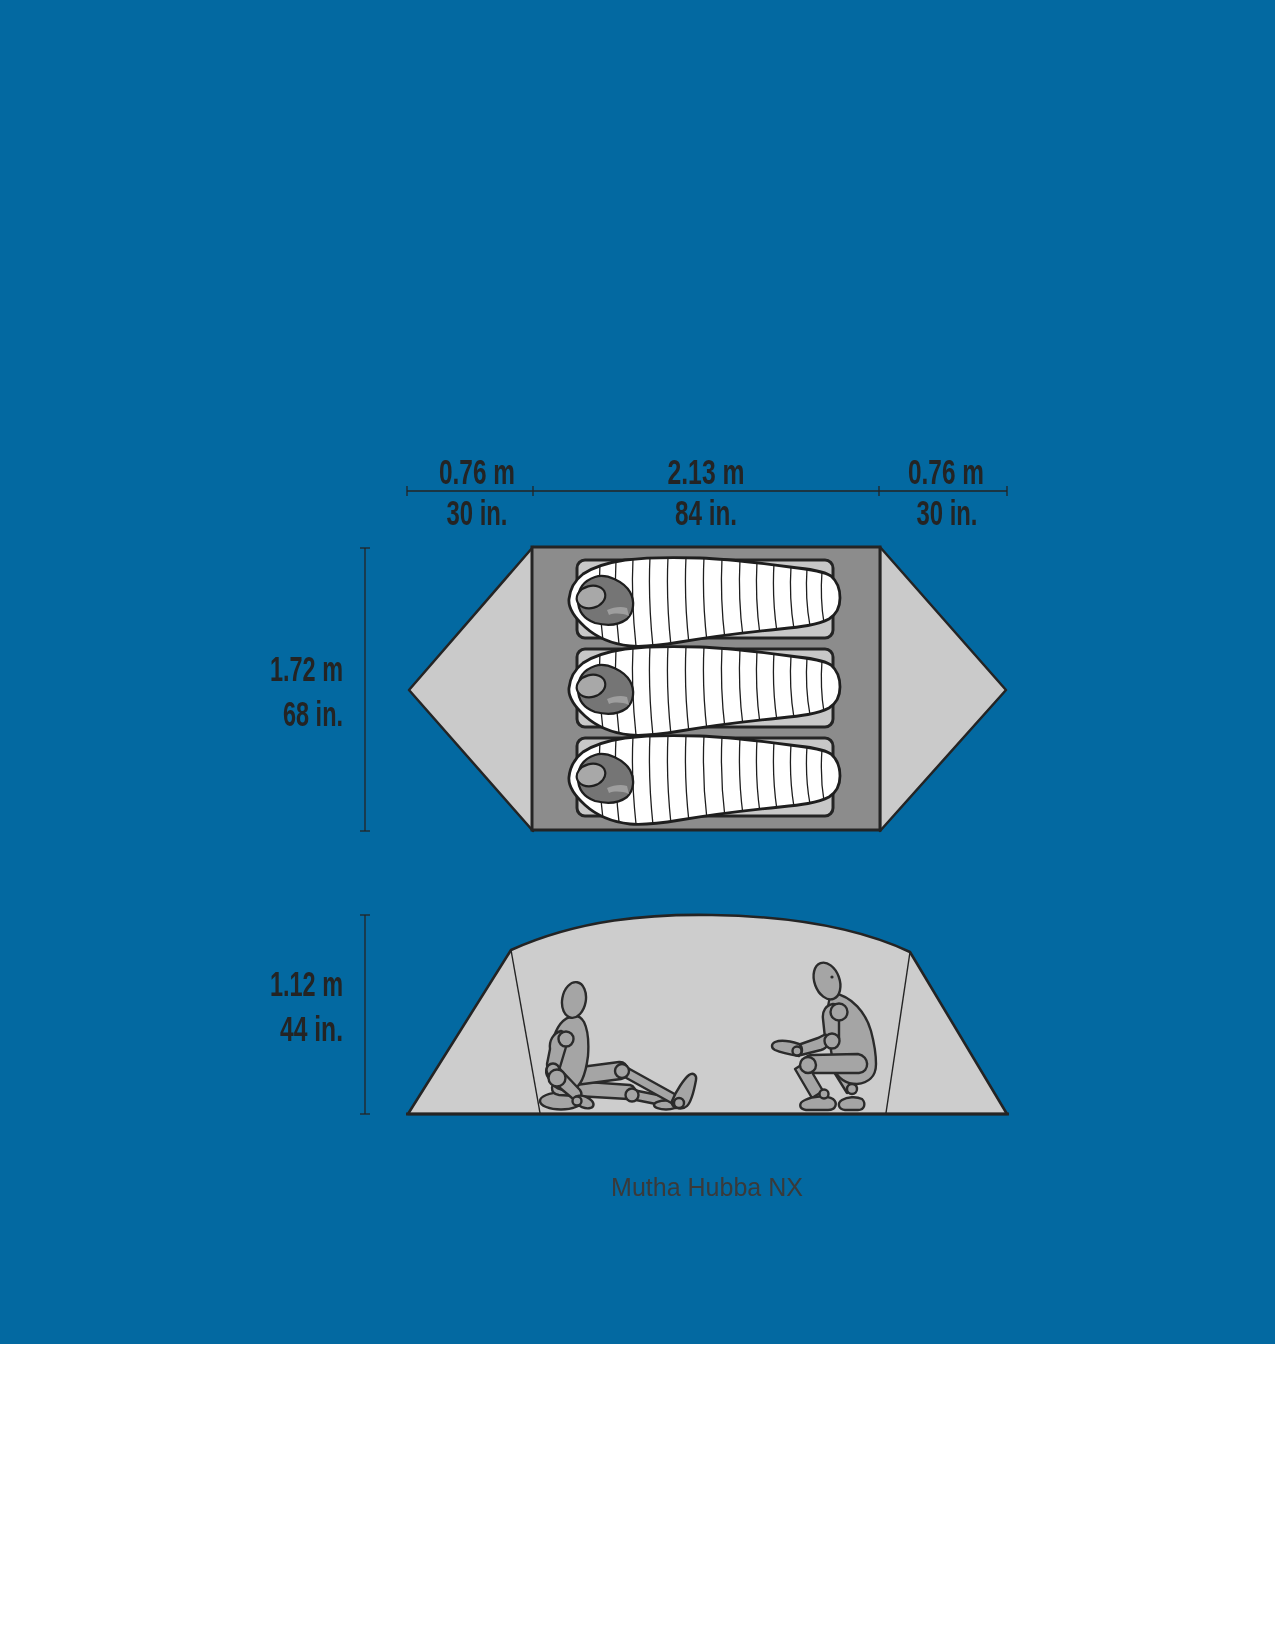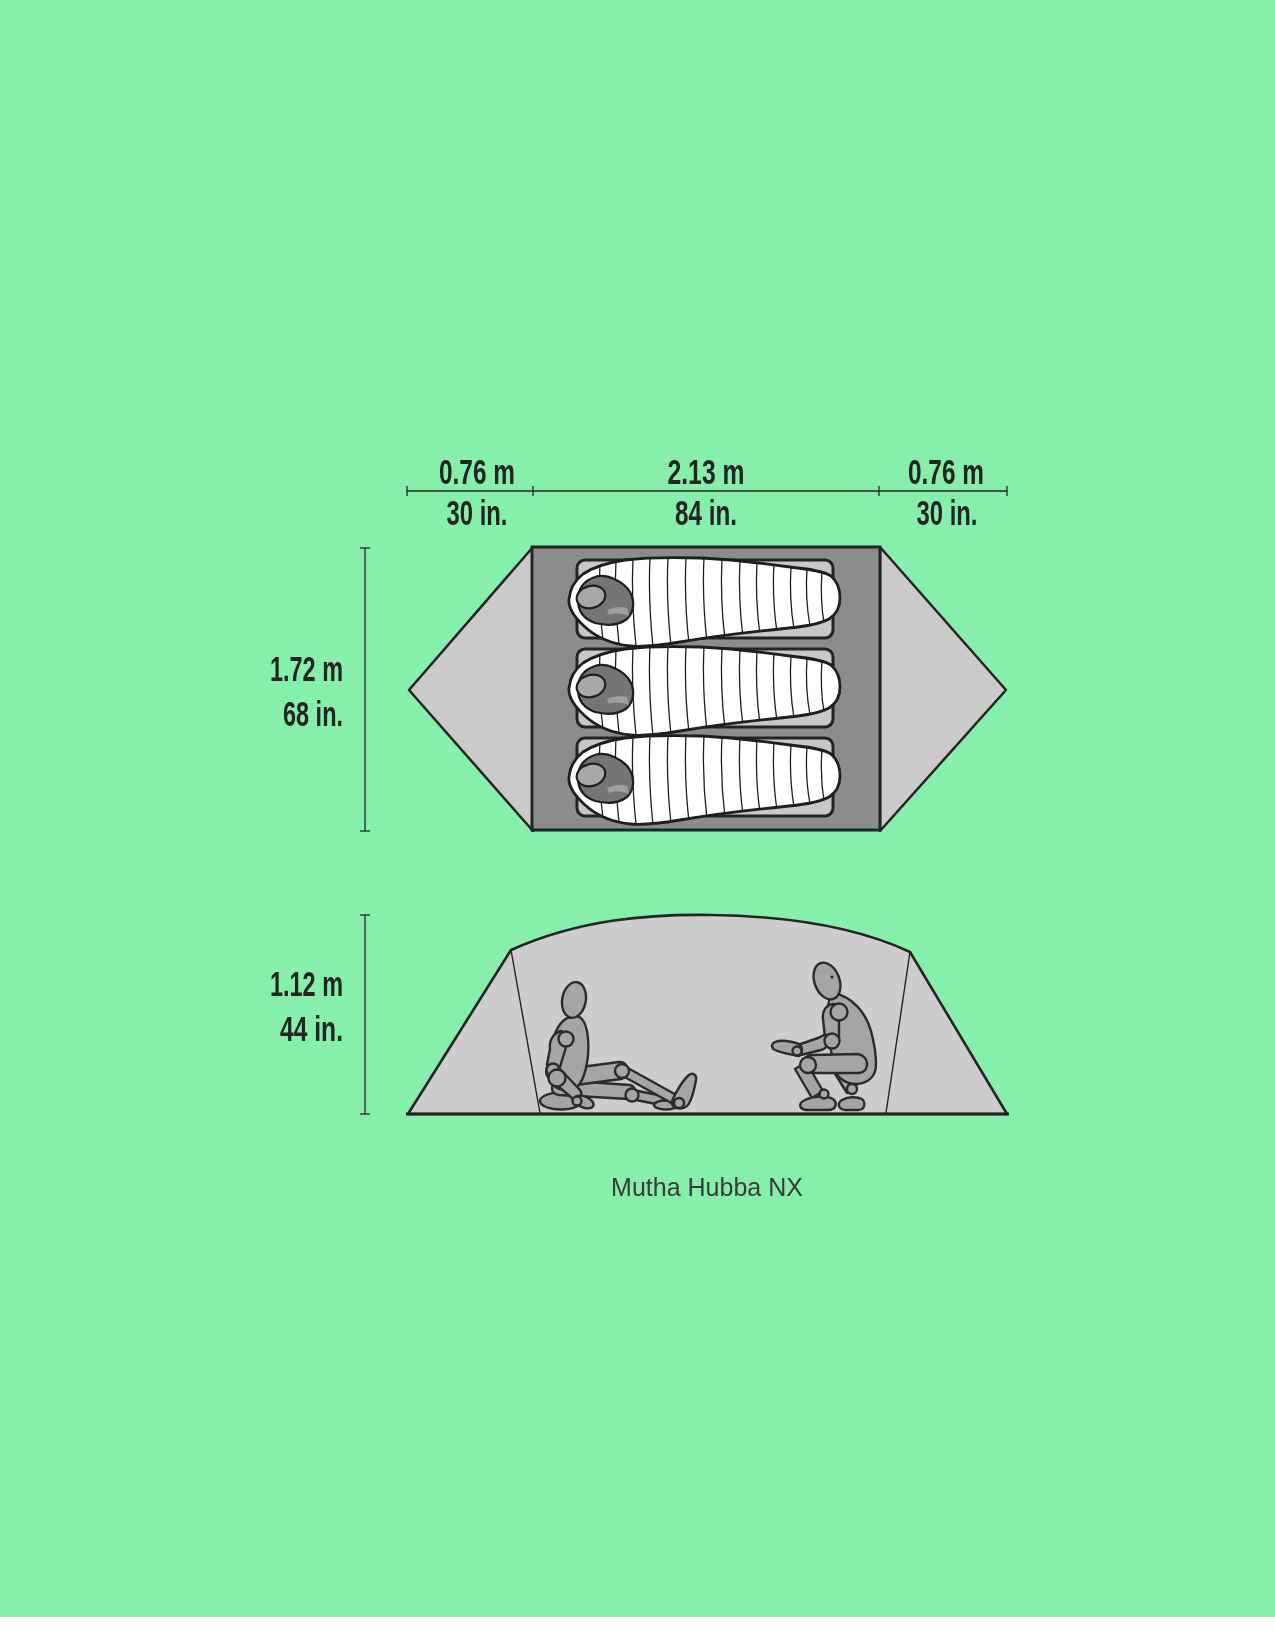--- a/index.html
+++ b/index.html
@@ -1,16 +1,16 @@
 <!DOCTYPE html>
 <html><head>
 <meta charset="utf-8">
 <style>
   html,body{margin:0;padding:0;background:#ffffff;}
-  .page{width:1275px;height:1617px;position:relative;background:#86efac;overflow:hidden;}
+  .page{width:1275px;height:1344px;position:relative;background:#0369a1;overflow:hidden;}
   svg{position:absolute;top:0;left:0;}
   text{font-family:"Liberation Sans",sans-serif;}
   .dim{font-weight:bold;font-size:34.5px;fill:#242424;}
   .cap{font-size:25px;fill:#3a3a3a;}
 </style>
 </head>
 <body>
 <div class="page">
 <svg width="1275" height="1650" viewBox="0 0 1275 1650">
 

